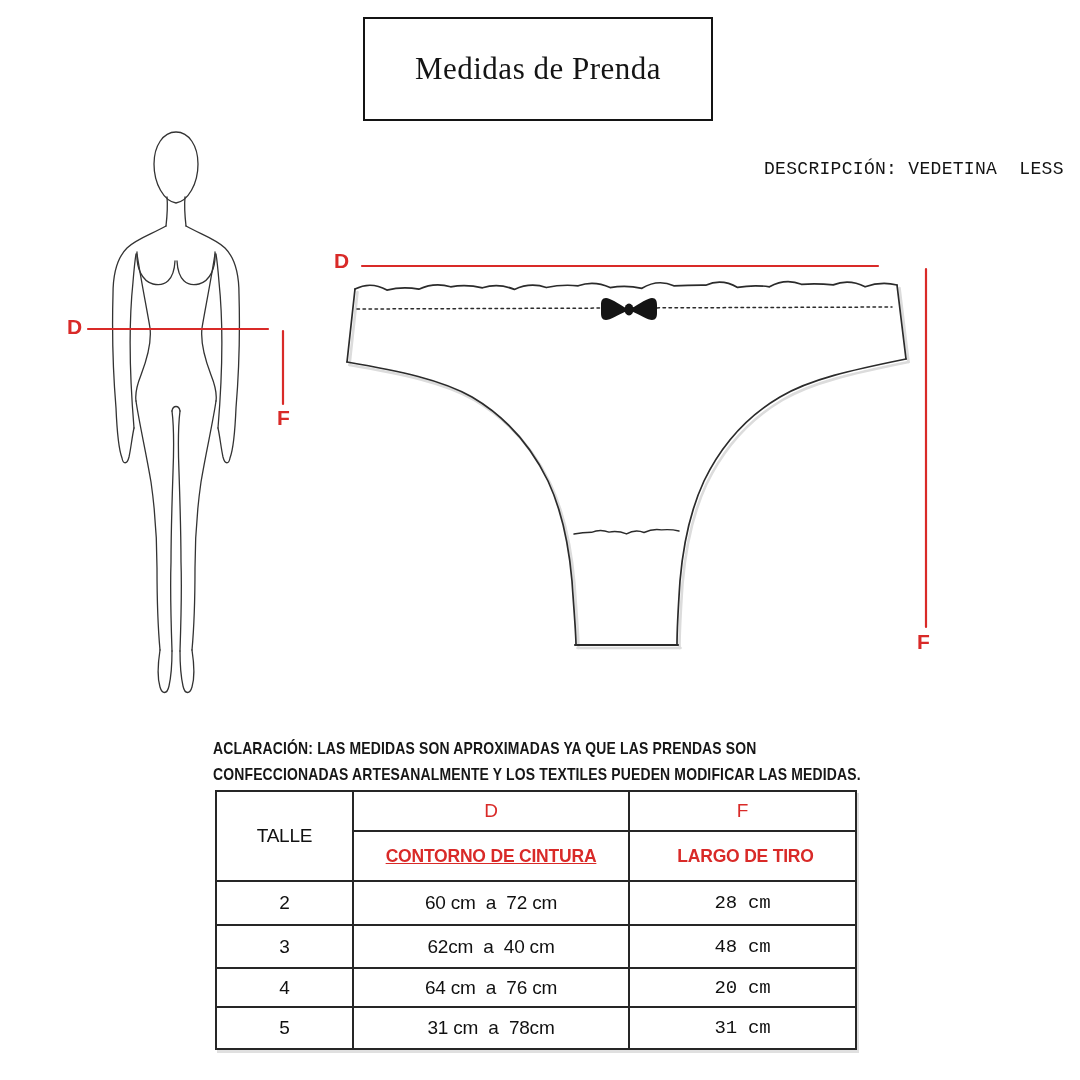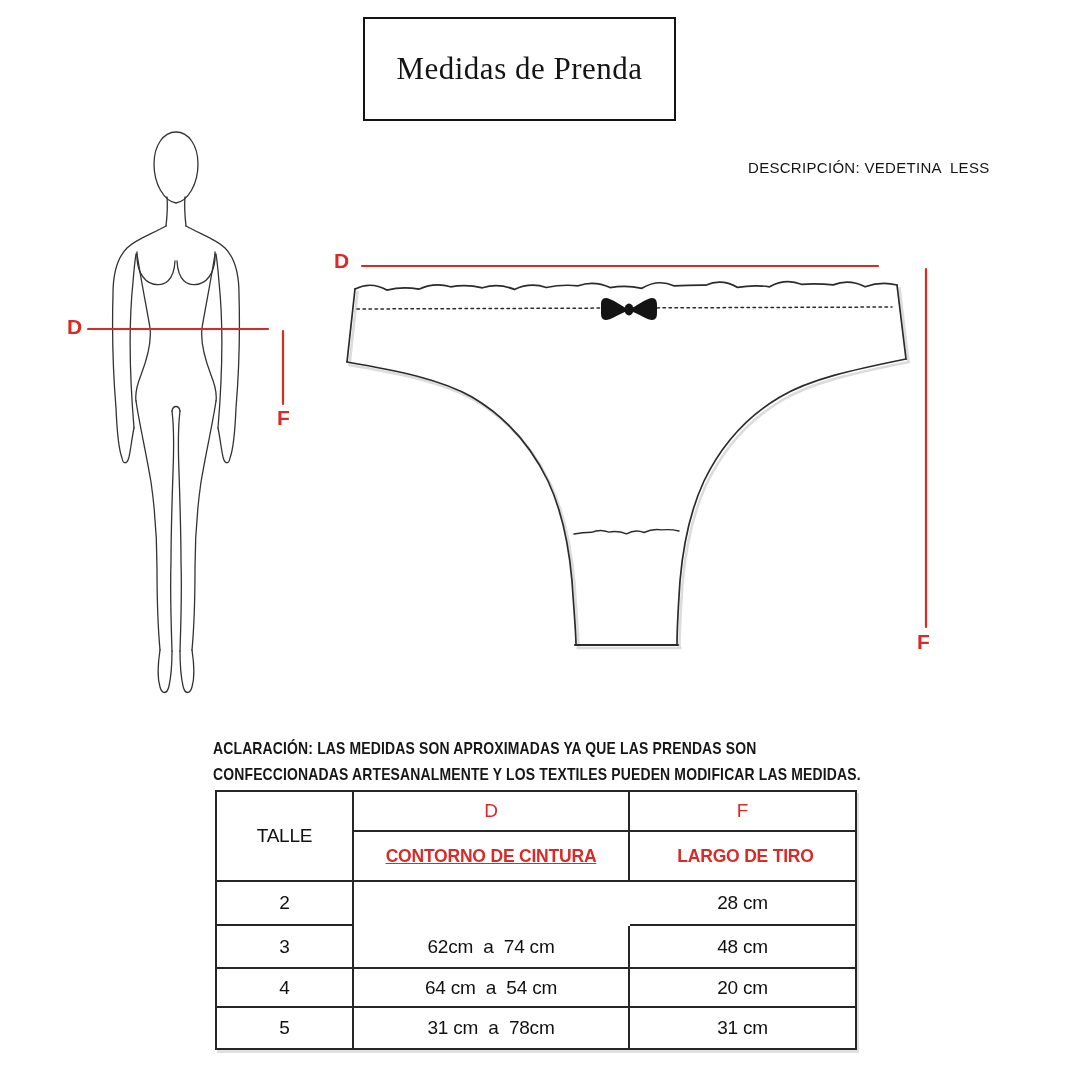--- a/index.html
+++ b/index.html
@@ -6,31 +6,31 @@
     --accent:#d92a28;
     --ink:#1c1c1c;
     --line:#262626;
   }
   *{margin:0;padding:0;box-sizing:border-box;}
   body{background:#ffffff;font-family:"Liberation Sans",sans-serif;}
   .canvas{position:relative;width:1080px;height:1080px;background:#ffffff;overflow:hidden;}
 
   
   .title-box{
-    position:absolute;left:363px;top:17px;width:313px;height:104px;
+    position:absolute;left:363px;top:17px;width:350px;height:104px;
     border:2px solid #141414;display:flex;align-items:center;justify-content:center;
   }
   .title-box span{
     font-family:"Liberation Serif",serif;font-size:31px;color:#141414;letter-spacing:.5px;
   }
 
   
   .description{
-    position:absolute;left:748px;top:159px;
-    font-family:Liberation Sans, sans-serif;font-size:15px;letter-spacing:.3px;
+    position:absolute;left:764px;top:159px;
+    font-family:Liberation Mono, monospace;font-size:18px;letter-spacing:.3px;
     color:#141414;white-space:pre;
   }
 
   
   svg.artwork{position:absolute;left:0;top:0;}
 
   
   .mlabel{
     position:absolute;color:var(--accent);
     font-family:"Liberation Sans",sans-serif;font-size:21px;font-weight:600;line-height:1;
@@ -61,21 +61,21 @@
     display:flex;align-items:center;justify-content:center;
     border-right:2px solid var(--line);border-bottom:2px solid var(--line);
     font-size:19px;color:#111;letter-spacing:-.2px;white-space:pre;
   }
   .red{color:var(--accent);}
   .th-talle{grid-column:1;grid-row:1/3;font-weight:400;font-size:19px;}
   .th-d{grid-column:2;grid-row:1;}
   .th-f{grid-column:3;grid-row:1;border-right:none;}
   .th-contorno{grid-column:2;grid-row:2;font-weight:700;font-size:17.5px;text-decoration:underline;}
   .th-largo{grid-column:3;grid-row:2;border-right:none;font-weight:700;font-size:17.5px;padding-left:6px;}
-  .c1{grid-column:1;}.c2{grid-column:2;}.c3{grid-column:3;border-right:none;}
+  .c1{grid-column:1;}.c2{grid-column:2;}.c3{grid-column:3;border-right:none;font-family:Liberation Mono, monospace;}
   .r3{grid-row:3;}.r4{grid-row:4;}.r5{grid-row:5;}.r6{grid-row:6;border-bottom:none;}
   .r5.cell{border-bottom:2px solid var(--line);}
   .r6.cell{border-bottom:none;}
 </style>
 </head>
 <body>
 
 <div class="canvas">
 
   <div class="title-box">
@@ -146,28 +146,29 @@
   <div class="disclaimer">ACLARACIÓN: LAS MEDIDAS SON APROXIMADAS YA QUE LAS PRENDAS SON CONFECCIONADAS ARTESANALMENTE Y LOS TEXTILES PUEDEN MODIFICAR LAS MEDIDAS.</div>
 
   <div class="tbl">
     <div class="cell th-talle">TALLE</div>
     <div class="cell th-d red">D</div>
     <div class="cell th-f red">F</div>
     <div class="cell th-contorno red">CONTORNO DE CINTURA</div>
     <div class="cell th-largo red">LARGO DE TIRO</div>
 
     <div class="cell c1 r3">2</div>
+    <div class="cell c2 r3">60 cm  a  72 cm</div>
     <div class="cell c3 r3">28 cm</div>
 
     <div class="cell c1 r4">3</div>
-    <div class="cell c2 r4">62cm  a  74 cm</div>
+    <div class="cell c2 r4">62cm  a  40 cm</div>
     <div class="cell c3 r4">48 cm</div>
 
     <div class="cell c1 r5">4</div>
-    <div class="cell c2 r5">64 cm  a  54 cm</div>
+    <div class="cell c2 r5">64 cm  a  76 cm</div>
     <div class="cell c3 r5">20 cm</div>
 
     <div class="cell c1 r6">5</div>
     <div class="cell c2 r6">31 cm  a  78cm</div>
     <div class="cell c3 r6">31 cm</div>
   </div>
 
 </div>
 
 </body></html>

